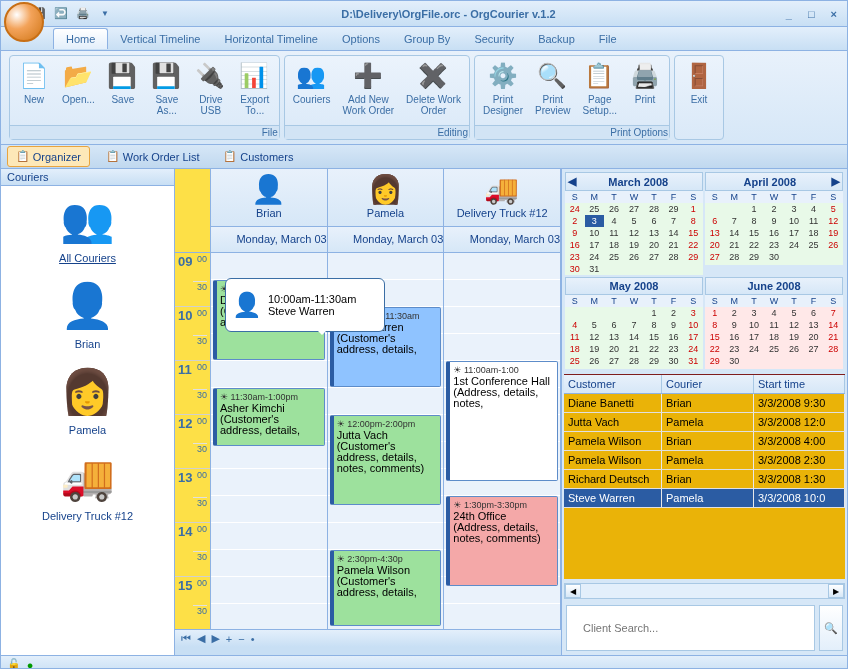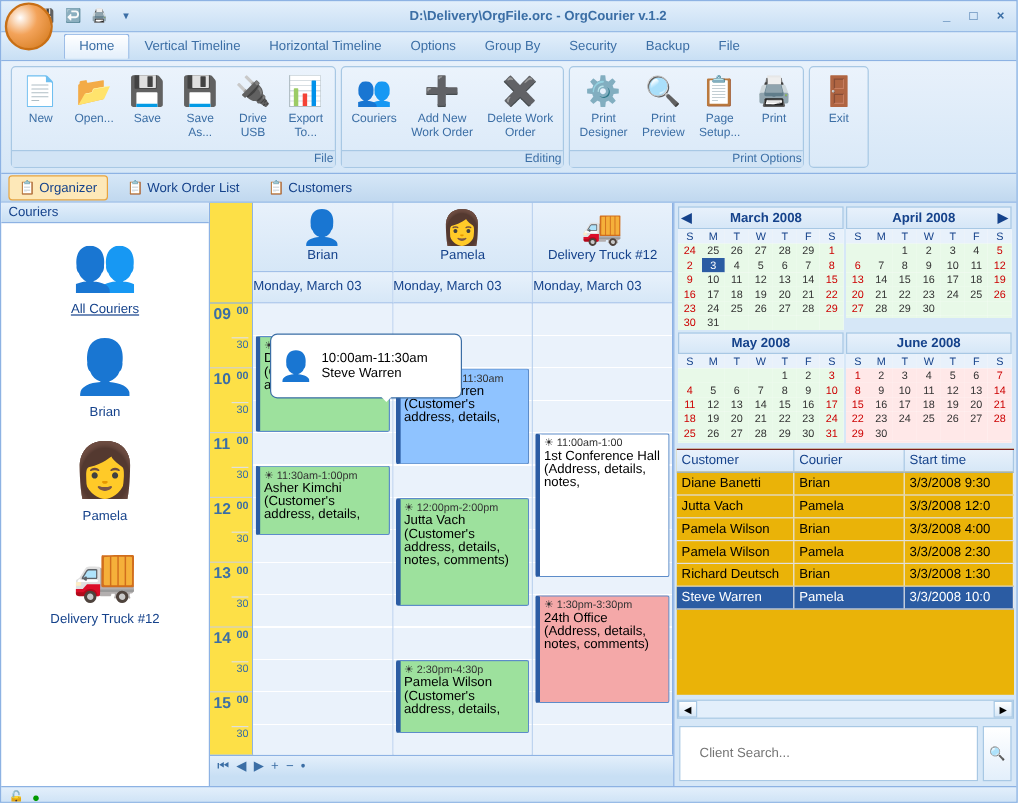--- a/index.html
+++ b/index.html
@@ -30,27 +30,27 @@
 .sidebar .courlist{flex:1;overflow:auto;padding:4px;text-align:center}
 .cour{margin-bottom:12px;cursor:pointer}
 .cour .cicon{width:60px;height:60px;margin:0 auto;display:flex;align-items:center;justify-content:center;font-size:44px}
 .cour .cname{color:#15428b;margin-top:2px}
 .cour.sel .cname{text-decoration:underline}
 .sched{flex:1;background:#c8dff4;display:flex;flex-direction:column;min-width:0}
 .schedcols{display:flex;height:460px;overflow:hidden}
 .timecol{width:36px;background:#fde047;border-right:1px solid #8db2e3}
 .timecol .th{height:84px;border-bottom:1px solid #8db2e3}
 .timecol .hour{height:54px;border-bottom:1px solid #d0d0d0;position:relative;font-size:13px;color:#3b6ea5;padding-left:3px;padding-top:1px;font-weight:bold}
-.timecol .hour .min{position:absolute;right:3px;top:1px;font-size:9px;font-weight:bold}
+.timecol .hour .min{position:absolute;right:3px;top:1px;font-size:9px;font-weight:normal}
 .timecol .hour .min30{position:absolute;right:3px;top:28px;font-size:9px;font-weight:normal;border-top:1px solid #e0e0e0;width:14px;text-align:right}
 .ccol{flex:1;min-width:108px;border-right:1px solid #8db2e3;background:#fff;display:flex;flex-direction:column}
 .ccol .chdr{height:58px;background:linear-gradient(#e8f1fb,#d6e7f7);border-bottom:1px solid #8db2e3;text-align:center;padding-top:4px}
 .ccol .chdr .cicon2{font-size:28px}
 .ccol .chdr .cnm{color:#15428b;margin-top:1px}
-.ccol .dayhdr{height:26px;background:linear-gradient(#e8f1fb,#d6e7f7);border-bottom:1px solid #8db2e3;text-align:left;padding-top:6px;color:#15428b}
+.ccol .dayhdr{height:26px;background:linear-gradient(#e8f1fb,#d6e7f7);border-bottom:1px solid #8db2e3;text-align:right;padding-top:6px;color:#15428b}
 .ccol .slots{flex:1;position:relative;background:repeating-linear-gradient(#eaf2fb 0,#eaf2fb 26px,#fff 26px,#fff 27px,#eaf2fb 27px,#eaf2fb 53px,#fff 53px,#fff 54px)}
 .appt{position:absolute;left:2px;right:2px;border:1px solid #5d8cc9;border-left:4px solid #2b5ca3;border-radius:2px;padding:2px 3px;font-size:10px;overflow:hidden;line-height:11px}
 .appt.g{background:#9de19d}
 .appt.b{background:#8fc3ff}
 .appt.r{background:#f4a8a8}
 .appt.w{background:#fff}
 .appt .at{font-size:9px;color:#333}
 .tooltip{position:absolute;left:225px;top:278px;width:160px;height:54px;background:#fff;border:1px solid #3b6ea5;border-radius:6px;padding:6px;z-index:50;display:flex;align-items:center;gap:6px}
 .tooltip:after{content:"";position:absolute;bottom:-10px;left:90px;border:6px solid transparent;border-top-color:#fff}
 .schedfoot{height:18px;background:linear-gradient(#e3effb,#c8dff4);border-top:1px solid #8db2e3;display:flex;align-items:center;padding:0 6px;gap:6px;font-size:10px;color:#3b6ea5}
@@ -243,21 +243,21 @@
         </div>
         <div class="ccol">
           <div class="chdr">
             <div class="cicon2">👩</div>
             <div class="cnm">Pamela</div>
           </div>
           <div class="dayhdr">Monday, March 03</div>
           <div class="slots">
             <div class="appt b" style="top:54px;height:80px"><span class="at">☀ 10:00am-11:30am</span><br><span>Steve Warren (Customer's address, details,</span></div>
             <div class="appt g" style="top:162px;height:90px"><span class="at">☀ 12:00pm-2:00pm</span><br><span>Jutta Vach (Customer's address, details, notes, comments)</span></div>
-            <div class="appt g" style="top:297px;height:61px"><span class="at">☀ 2:30pm-4:30p</span><br><span>Pamela Wilson (Customer's address, details,</span></div>
+            <div class="appt g" style="top:297px;height:76px"><span class="at">☀ 2:30pm-4:30p</span><br><span>Pamela Wilson (Customer's address, details,</span></div>
           </div>
         </div>
         <div class="ccol">
           <div class="chdr">
             <div class="cicon2">🚚</div>
             <div class="cnm">Delivery Truck #12</div>
           </div>
           <div class="dayhdr">Monday, March 03</div>
           <div class="slots">
             <div class="appt w" style="top:108px;height:120px"><span class="at">☀ 11:00am-1:00</span><br><span>1st Conference Hall (Address, details, notes,</span></div>

